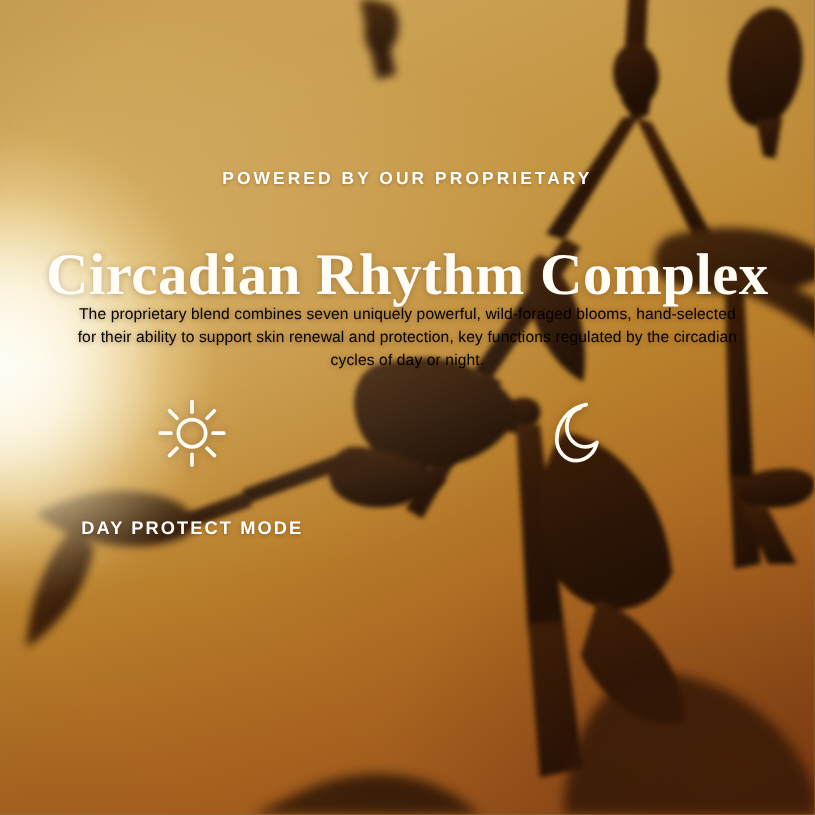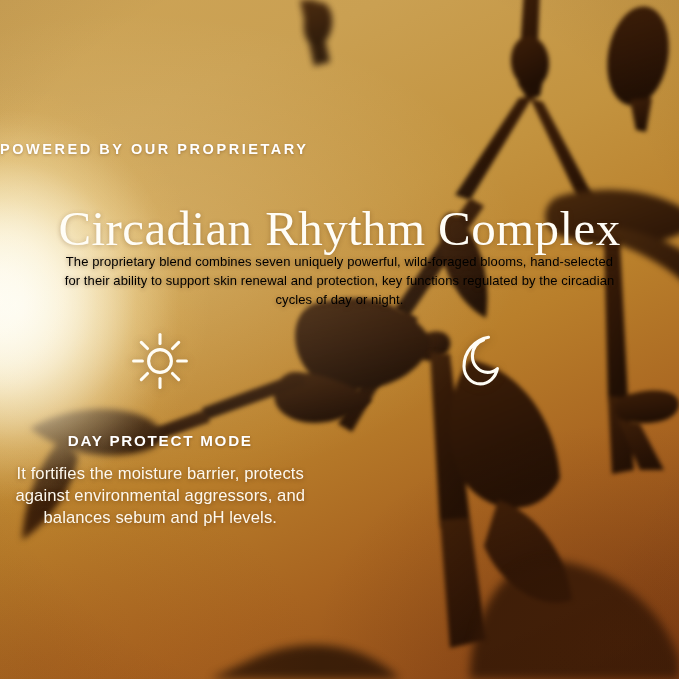--- a/index.html
+++ b/index.html
@@ -90,38 +90,39 @@
     position: absolute;
     inset: 0;
     z-index: 5;
   }
 
   .eyebrow {
     position: absolute;
     top: 141px;
     left: 0;
     width: 679px;
+    text-align: center;
     color: #ffffff;
     font-size: 14.5px;
     font-weight: 700;
     letter-spacing: 2.55px;
     text-transform: uppercase;
     text-shadow: 0 1px 3px rgba(80,40,10,0.34);
   }
 
   .headline {
     position: absolute;
     top: 170px;
     left: 0;
     width: 679px;
     text-align: center;
     color: #fffdf6;
     font-family: "Liberation Serif", "DejaVu Serif", serif;
     font-size: 49px;
-    font-weight: 400;
+    font-weight: 700;
     letter-spacing: 0.4px;
     line-height: 1.06;
     text-shadow: 0 1px 5px rgba(80,40,10,0.30);
   }
 
   .lede {
     position: absolute;
     top: 239px;
     left: 50%;
     transform: translateX(-50%);
@@ -298,21 +299,20 @@
               <line x1="2.6" y1="29" x2="11.4" y2="29"></line>
               <line x1="46.6" y1="29" x2="55.4" y2="29"></line>
               <line x1="10.3" y1="10.3" x2="16.5" y2="16.5"></line>
               <line x1="41.5" y1="41.5" x2="47.7" y2="47.7"></line>
               <line x1="47.7" y1="10.3" x2="41.5" y2="16.5"></line>
               <line x1="16.5" y1="41.5" x2="10.3" y2="47.7"></line>
             </g>
           </svg>
         </div>
         <div class="mode-title">DAY PROTECT MODE</div>
-        <div class="mode-body">It fortifies the moisture barrier, protects against environmental aggressors, and balances sebum and pH levels.</div>
       </div>
 
       <div class="mode-col">
         <div class="mode-icon">
           <svg width="54" height="56" viewBox="0 0 54 56" xmlns="http://www.w3.org/2000/svg" aria-hidden="true">
             <path d="M34.5 4.2 C20.6 6.6 10.0 18.7 10.0 33.2 C10.0 43.0 17.2 50.9 26.3 50.9 C34.6 50.9 41.6 44.4 43.4 35.6 C40.7 38.0 37.3 39.4 33.6 39.4 C25.2 39.4 18.4 32.0 18.4 22.9 C18.4 15.3 23.1 8.9 29.5 7.0" stroke="#fffdf5" stroke-width="3.1" stroke-linecap="round" stroke-linejoin="round" fill="none"></path>
           </svg>
         </div>
       </div>
 

